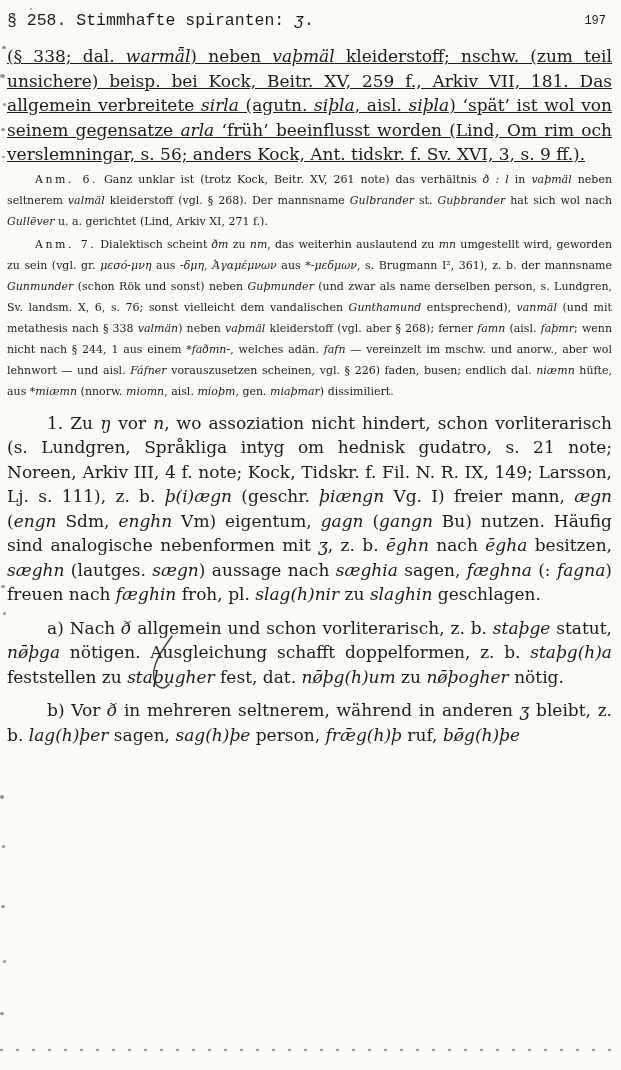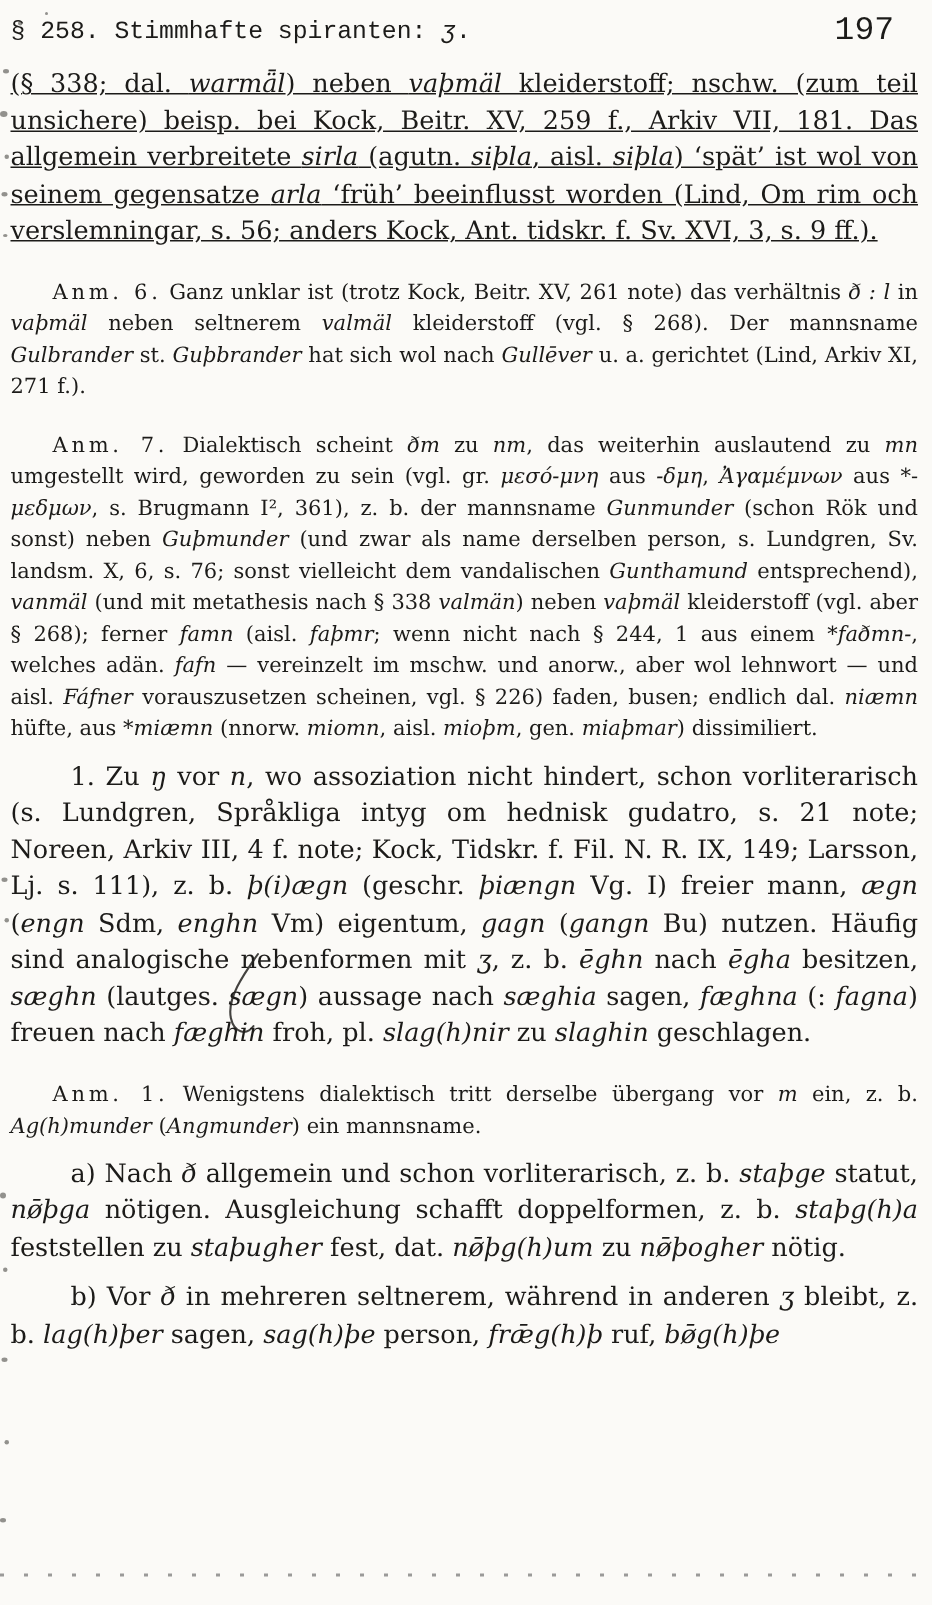--- a/index.html
+++ b/index.html
@@ -4,24 +4,24 @@
 <style>
   html,body{margin:0;padding:0;}
   body{
     width:621px;height:1070px;overflow:hidden;position:relative;
     background:#fbfaf7;
     font-family:"DejaVu Serif","Liberation Serif",serif;
     color:#1c1b19;
   }
   .page{position:absolute;inset:0;padding:8px 9px 0 7px;box-sizing:border-box;}
   .hdr{position:relative;text-align:left;font-size:16.5px;line-height:22px;margin:2px 0 12px 0;font-family:Liberation Mono, monospace;}
-  .pagenum{position:absolute;right:16px;top:0;font-size:22px;}
+  .pagenum{position:absolute;right:6px;top:0;font-size:12px;}
   .para{margin:0;text-align:justify;text-justify:inter-word;}
   .body-size{font-size:17px;line-height:24.5px;}
-  .note{font-size:14px;line-height:21px;text-indent:28px;margin-top:18px;}
+  .note{font-size:11px;line-height:21px;text-indent:28px;margin-top:2px;}
   .cont{text-indent:0;text-decoration:underline;}
   .indent{text-indent:40px;}
   .sec{margin-top:22px;}
   .item{margin-top:9px;}
   .it{font-style:italic;}
   .spaced{letter-spacing:2.5px;}
   
   .speck{position:absolute;background:#3c3a36;border-radius:50%;opacity:.55;}
   .scan-edge{
     position:absolute;left:0;top:1049px;width:621px;height:2px;opacity:.5;
@@ -37,21 +37,20 @@
   <div class="hdr">
     <span><span>§ 258.  Stimmhafte spiranten: </span><span class="it">ʒ</span><span>.</span></span>
     <span class="pagenum">197</span>
   </div>
 
   <div id="text-block">
       <p class="para body-size cont"><span>(§ 338; dal. </span><span class="it">warmǟl</span><span>) neben </span><span class="it">vaþmäl</span><span> kleiderstoff; nschw. (zum teil unsichere) beisp. bei Kock, Beitr. XV, 259 f., Arkiv VII, 181.  Das allgemein verbreitete </span><span class="it">sirla</span><span> (agutn. </span><span class="it">siþla</span><span>, aisl. </span><span class="it">siþla</span><span>) ‘spät’ ist wol von seinem gegensatze </span><span class="it">arla</span><span> ‘früh’ beeinflusst worden (Lind, Om rim och verslemningar, s. 56; anders Kock, Ant. tidskr. f. Sv. XVI, 3, s. 9 ff.).</span></p>
       <p class="para note"><span class="spaced">Anm. 6.</span><span>  Ganz unklar ist (trotz Kock, Beitr. XV, 261 note) das verhältnis </span><span class="it">ð : l</span><span> in </span><span class="it">vaþmäl</span><span> neben seltnerem </span><span class="it">valmäl</span><span> kleiderstoff (vgl. § 268). Der mannsname </span><span class="it">Gulbrander</span><span> st. </span><span class="it">Guþbrander</span><span> hat sich wol nach </span><span class="it">Gullēver</span><span> u. a. gerichtet (Lind, Arkiv XI, 271 f.).</span></p>
       <p class="para note"><span class="spaced">Anm. 7.</span><span>  Dialektisch scheint </span><span class="it">ðm</span><span> zu </span><span class="it">nm</span><span>, das weiterhin auslautend zu </span><span class="it">mn</span><span> umgestellt wird, geworden zu sein (vgl. gr. </span><span class="it">μεσό-μνη</span><span> aus </span><span class="it">-δμη</span><span>, </span><span class="it">Ἀγαμέμνων</span><span> aus *-</span><span class="it">μεδμων</span><span>, s. Brugmann I², 361), z. b. der mannsname </span><span class="it">Gunmunder</span><span> (schon Rök und sonst) neben </span><span class="it">Guþmunder</span><span> (und zwar als name derselben person, s. Lundgren, Sv. landsm. X, 6, s. 76; sonst vielleicht dem vandalischen </span><span class="it">Gunthamund</span><span> entsprechend), </span><span class="it">vanmäl</span><span> (und mit metathesis nach § 338 </span><span class="it">valmän</span><span>) neben </span><span class="it">vaþmäl</span><span> kleiderstoff (vgl. aber § 268); ferner </span><span class="it">famn</span><span> (aisl. </span><span class="it">faþmr</span><span>; wenn nicht nach § 244, 1 aus einem *</span><span class="it">faðmn-</span><span>, welches adän. </span><span class="it">fafn</span><span> — vereinzelt im mschw. und anorw., aber wol lehnwort — und aisl. </span><span class="it">Fáfner</span><span> vorauszusetzen scheinen, vgl. § 226) faden, busen; endlich dal. </span><span class="it">niæmn</span><span> hüfte, aus *</span><span class="it">miæmn</span><span> (nnorw. </span><span class="it">miomn</span><span>, aisl. </span><span class="it">mioþm</span><span>, gen. </span><span class="it">miaþmar</span><span>) dissimiliert.</span></p>
       <p class="para body-size indent item"><span>1. Zu </span><span class="it">ŋ</span><span> vor </span><span class="it">n</span><span>, wo assoziation nicht hindert, schon vorliterarisch (s. Lundgren, Språkliga intyg om hednisk gudatro, s. 21 note; Noreen, Arkiv III, 4 f. note; Kock, Tidskr. f. Fil. N. R. IX, 149; Larsson, Lj. s. 111), z. b. </span><span class="it">þ(i)ægn</span><span> (geschr. </span><span class="it">þiængn</span><span> Vg. I) freier mann, </span><span class="it">ægn</span><span> (</span><span class="it">engn</span><span> Sdm, </span><span class="it">enghn</span><span> Vm) eigentum, </span><span class="it">gagn</span><span> (</span><span class="it">gangn</span><span> Bu) nutzen.  Häufig sind analogische nebenformen mit </span><span class="it">ʒ</span><span>, z. b. </span><span class="it">ēghn</span><span> nach </span><span class="it">ēgha</span><span> besitzen, </span><span class="it">sæghn</span><span> (lautges. </span><span class="it">sægn</span><span>) aussage nach </span><span class="it">sæghia</span><span> sagen, </span><span class="it">fæghna</span><span> (: </span><span class="it">fagna</span><span>) freuen nach </span><span class="it">fæghin</span><span> froh, pl. </span><span class="it">slag(h)nir</span><span> zu </span><span class="it">slaghin</span><span> geschlagen.</span></p>
-      <p class="para note"><span class="spaced">Anm. 1.</span><span>  Wenigstens dialektisch tritt derselbe übergang vor </span><span class="it">m</span><span> ein, z. b. </span><span class="it">Ag(h)munder</span><span> (</span><span class="it">Angmunder</span><span>) ein mannsname.</span></p>
       <p class="para body-size indent item"><span>a) Nach </span><span class="it">ð</span><span> allgemein und schon vorliterarisch, z. b. </span><span class="it">staþge</span><span> statut, </span><span class="it">nø̄þga</span><span> nötigen.  Ausgleichung schafft doppelformen, z. b. </span><span class="it">staþg(h)a</span><span> feststellen zu </span><span class="it">staþugher</span><span> fest, dat. </span><span class="it">nø̄þg(h)um</span><span> zu </span><span class="it">nø̄þogher</span><span> nötig.</span></p>
       <p class="para body-size indent item"><span>b) Vor </span><span class="it">ð</span><span> in mehreren seltnerem, während in anderen </span><span class="it">ʒ</span><span> bleibt, z. b. </span><span class="it">lag(h)þer</span><span> sagen, </span><span class="it">sag(h)þe</span><span> person, </span><span class="it">frǣg(h)þ</span><span> ruf, </span><span class="it">bø̄g(h)þe</span></p>
     </div>
 
 </div>
 
 <svg class="annot" viewBox="0 0 46 64" xmlns="http://www.w3.org/2000/svg">
   <path d="M 30 4 C 20 18, 9 34, 12 47 C 14 56, 22 59, 27 52" fill="none" stroke="#22211f" stroke-width="1.4" stroke-linecap="round" opacity="0.85"></path>
 </svg>
 

